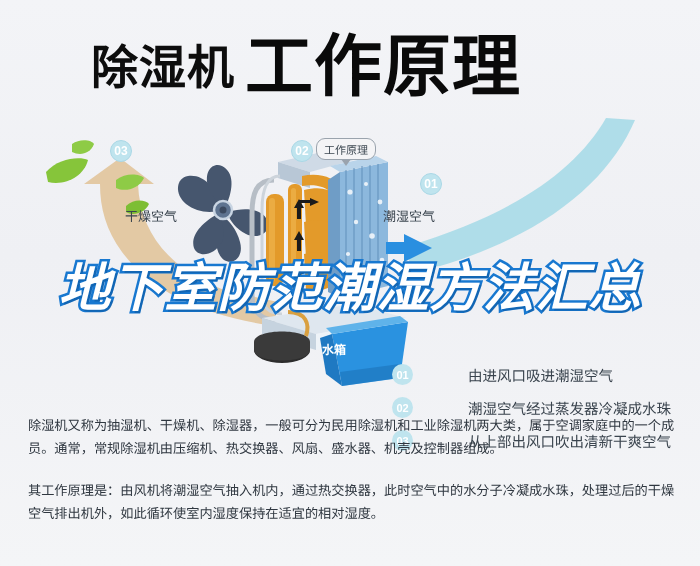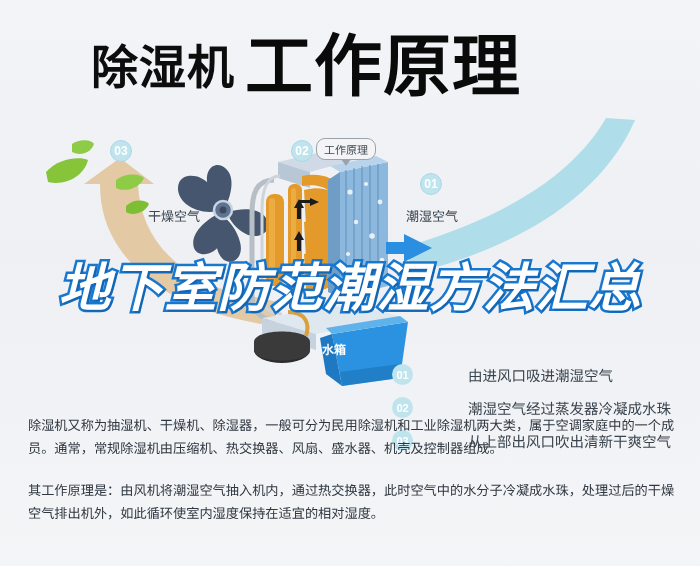--- a/index.html
+++ b/index.html
@@ -66,21 +66,20 @@
   }
   .callout:after{
     content:"";position:absolute;left:24px;bottom:-7px;
     width:0;height:0;border-left:5px solid transparent;
     border-right:5px solid transparent;border-top:7px solid #9aa3ad;
   }
 
   .lbl{
     position:absolute;font-size:13px;color:#3c4650;white-space:nowrap;
     font-family:"DejaVu Sans","Liberation Sans",sans-serif;
-    margin-left:23px;
   }
   .lbl-dry{left:125px;top:88px;}
   .lbl-moist{left:383px;top:88px;}
   .lbl-tank{position:absolute;left:322px;top:222px;font-size:12px;color:#ffffff;
     font-family:"DejaVu Sans","Liberation Sans",sans-serif;font-weight:bold;}
 
   
   .legend{
     position:absolute;left:392px;top:240px;width:300px;
   }

